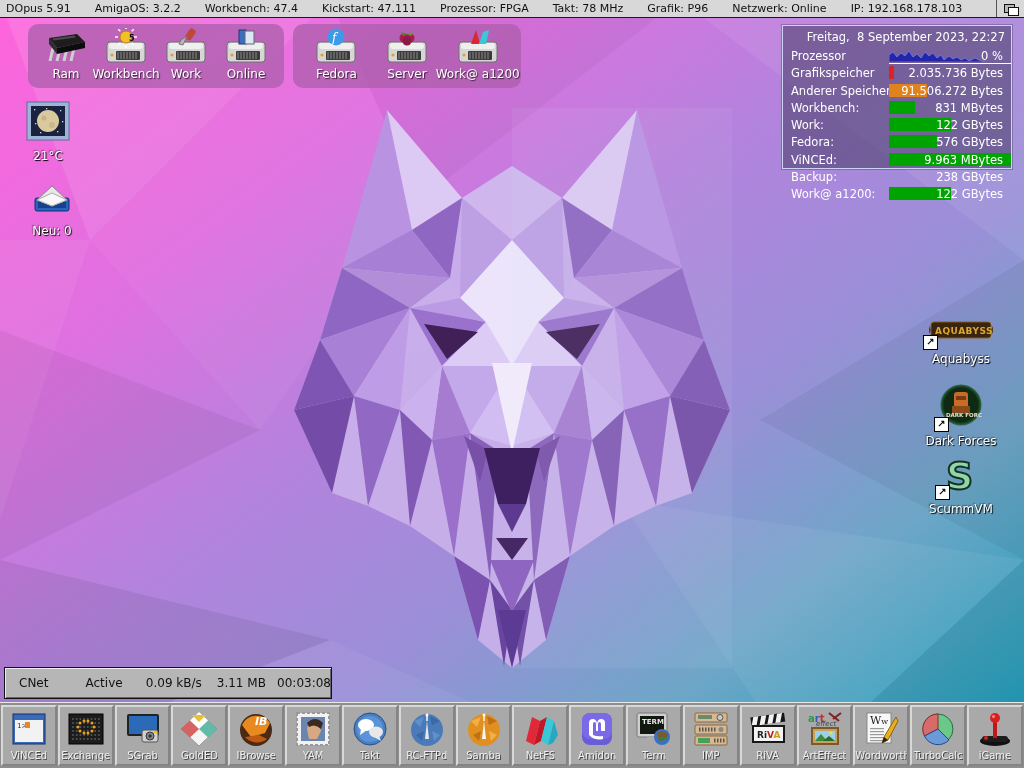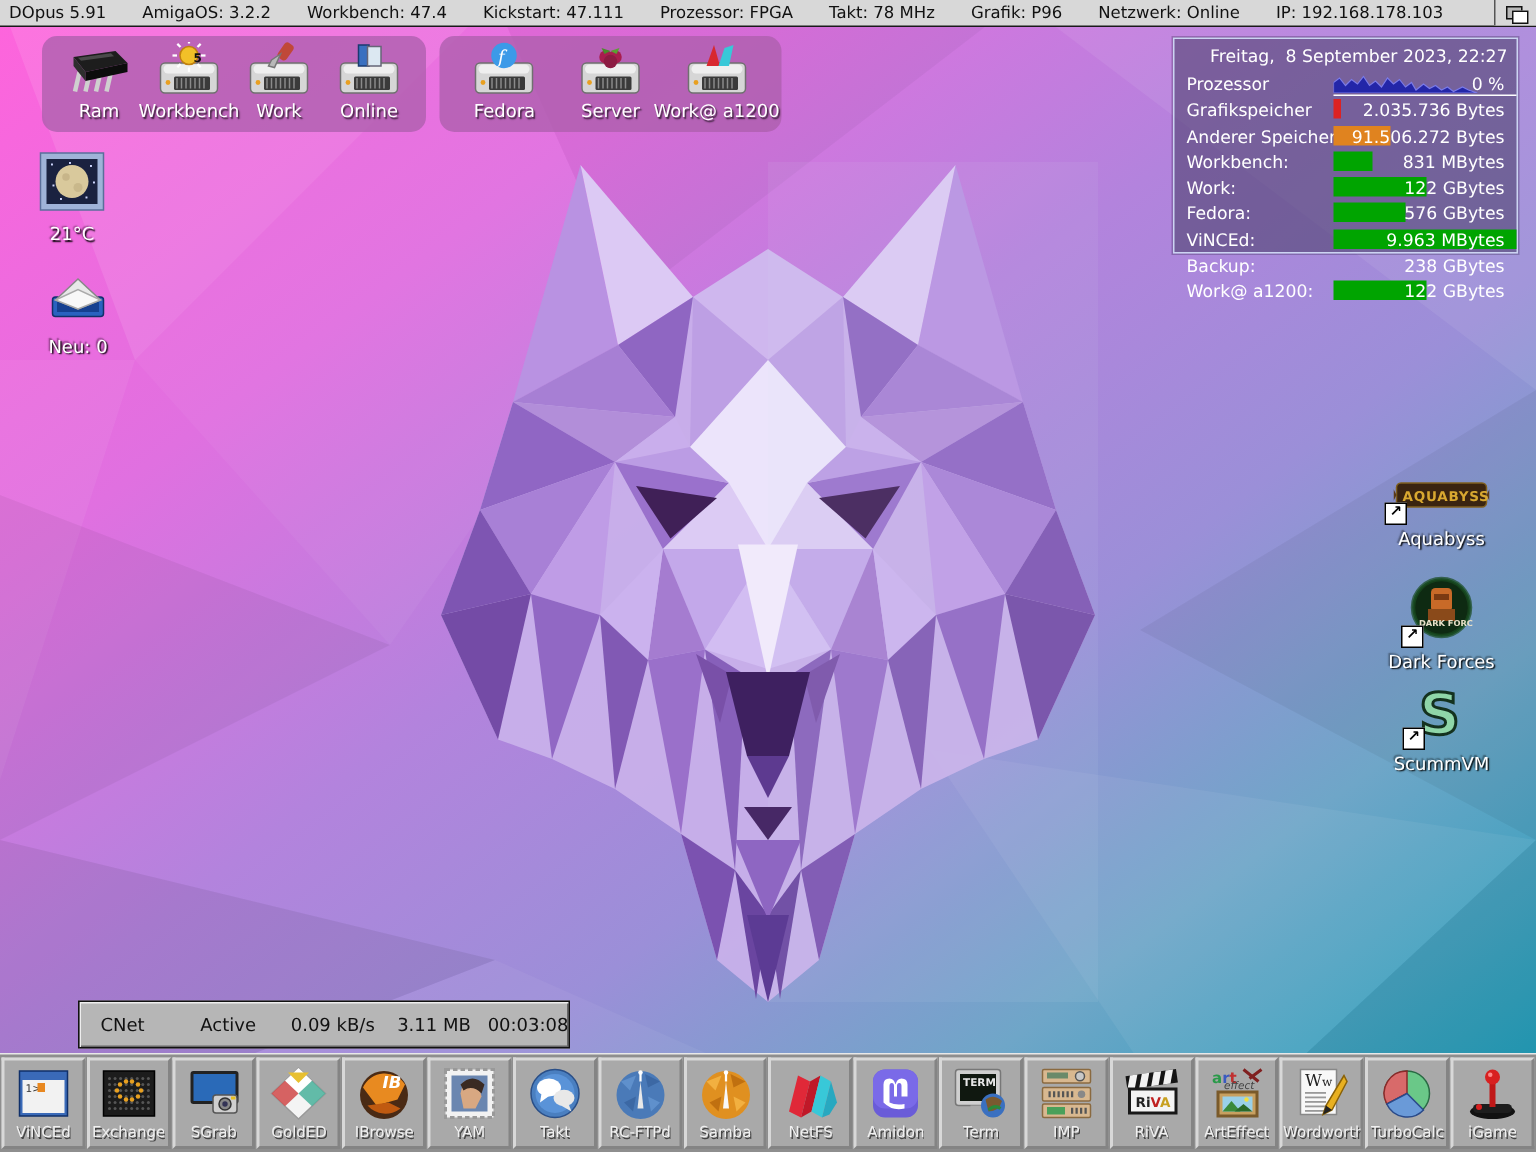--- a/index.html
+++ b/index.html
@@ -37,21 +37,21 @@
   #monitor .hdr{text-align:right;height:19px;line-height:17px;white-space:pre;}
   .mrow{position:relative;height:17.3px;line-height:16px;white-space:nowrap;}
   .mrow .rl{position:absolute;left:2px;top:0;}
   .mrow .bararea{position:absolute;left:100px;top:1px;width:122px;height:13px;}
   .mrow .bar{position:absolute;left:0;top:0;height:13px;}
   .mrow .rv{position:absolute;right:2px;top:0;}
   .cpu-underline{border-bottom:1px solid #fff;}
   
   #cnet{position:absolute;left:4px;top:667px;width:326px;height:30px;background:#b6b6b6;
     border:1px solid #111;box-shadow:inset 1px 1px 0 #eee, inset -1px -1px 0 #666;
-    display:flex;align-items:center;font-size:12px;color:#111;cursor:default;margin-left:48px;}
+    display:flex;align-items:center;font-size:12px;color:#111;cursor:default;}
   #cnet span{white-space:nowrap;}
   
   #appdock{position:absolute;left:0;top:702px;width:1024px;height:66px;background:#8e8e8e;
     border-top:1px solid #e8e8e8;display:flex;padding:2px 1px;box-sizing:border-box;gap:1px;}
   .appbtn{flex:1 1 0;background:#a9a9a9;border:2px outset #d8d8d8;display:flex;flex-direction:column;
     align-items:center;justify-content:flex-start;padding-top:2px;cursor:pointer;min-width:0;}
   .appbtn .ic{height:40px;display:flex;align-items:center;justify-content:center;}
   .appbtn .al{font-size:10px;color:#f0f0f0;text-shadow:1px 1px 0 #444;margin-top:1px;
     overflow:hidden;white-space:nowrap;max-width:52px;}
 </style>

